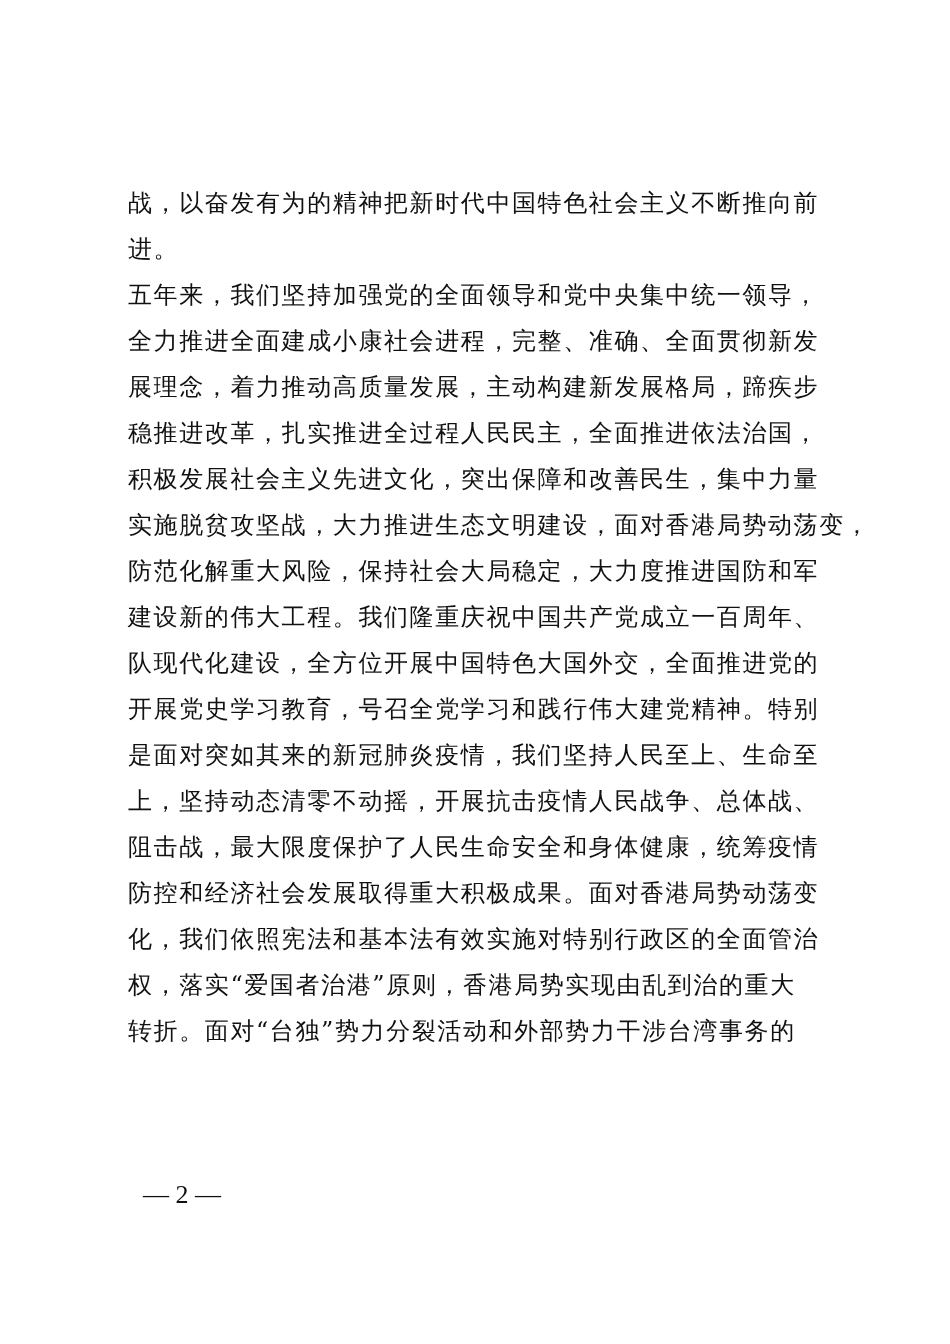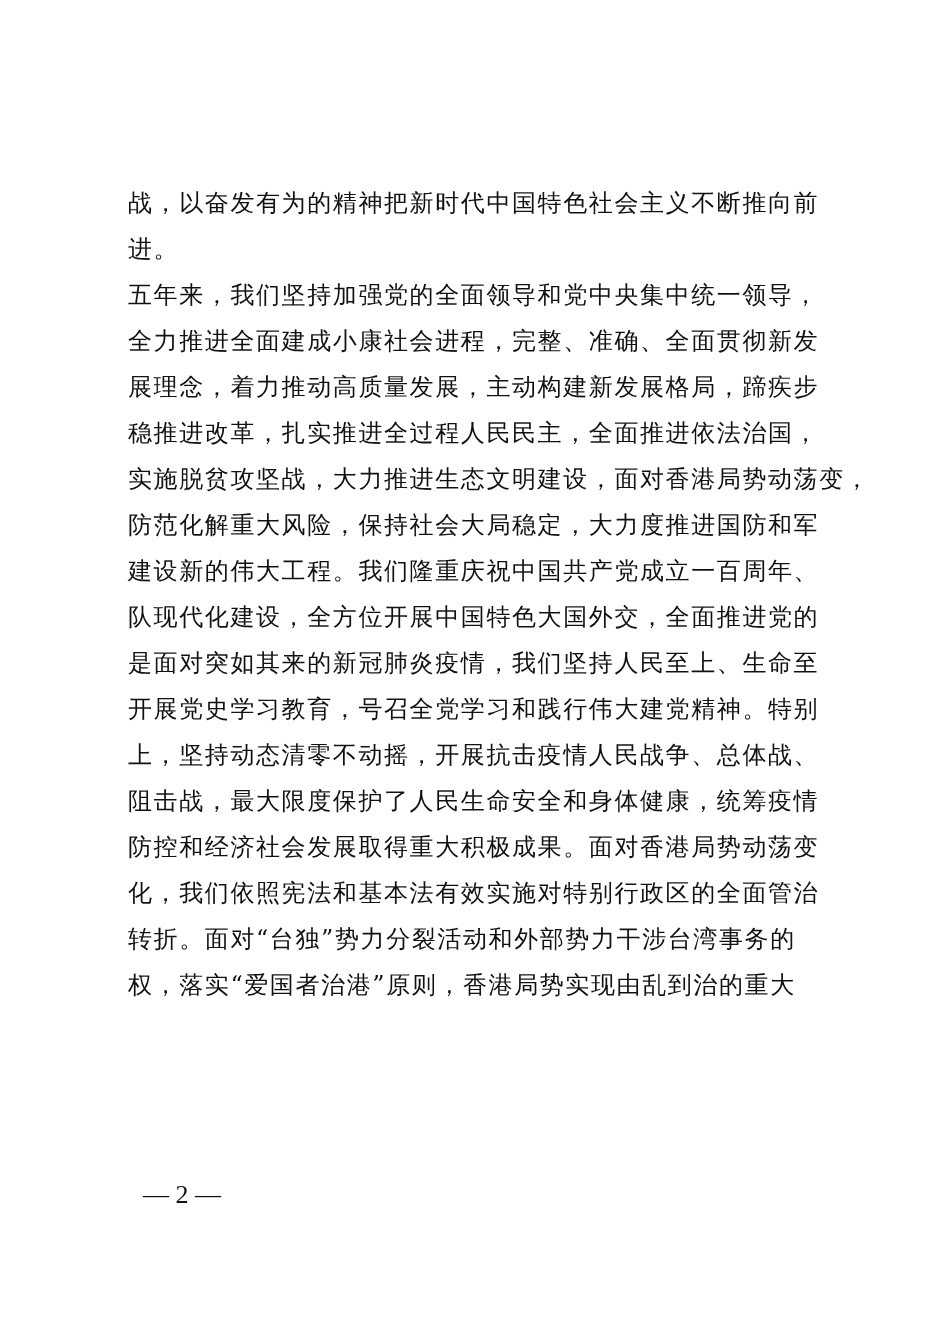--- a/index.html
+++ b/index.html
@@ -16,27 +16,28 @@
 <body>
 
 <div class="page">
   <div class="body-text">
     <div class="line">战，以奋发有为的精神把新时代中国特色社会主义不断推向前</div>
     <div class="line">进。</div>
     <div class="line">五年来，我们坚持加强党的全面领导和党中央集中统一领导，</div>
     <div class="line">全力推进全面建成小康社会进程，完整、准确、全面贯彻新发</div>
     <div class="line">展理念，着力推动高质量发展，主动构建新发展格局，蹄疾步</div>
     <div class="line">稳推进改革，扎实推进全过程人民民主，全面推进依法治国，</div>
+    <div class="line">积极发展社会主义先进文化，突出保障和改善民生，集中力量</div>
     <div class="line">实施脱贫攻坚战，大力推进生态文明建设，面对香港局势动荡变，</div>
     <div class="line">防范化解重大风险，保持社会大局稳定，大力度推进国防和军</div>
     <div class="line">建设新的伟大工程。我们隆重庆祝中国共产党成立一百周年、</div>
     <div class="line">队现代化建设，全方位开展中国特色大国外交，全面推进党的</div>
+    <div class="line">开展党史学习教育，号召全党学习和践行伟大建党精神。特别</div>
     <div class="line">是面对突如其来的新冠肺炎疫情，我们坚持人民至上、生命至</div>
-    <div class="line">开展党史学习教育，号召全党学习和践行伟大建党精神。特别</div>
     <div class="line">上，坚持动态清零不动摇，开展抗击疫情人民战争、总体战、</div>
     <div class="line">阻击战，最大限度保护了人民生命安全和身体健康，统筹疫情</div>
     <div class="line">防控和经济社会发展取得重大积极成果。面对香港局势动荡变</div>
     <div class="line">化，我们依照宪法和基本法有效实施对特别行政区的全面管治</div>
+    <div class="line">权，落实“爱国者治港”原则，香港局势实现由乱到治的重大</div>
     <div class="line">转折。面对“台独”势力分裂活动和外部势力干涉台湾事务的</div>
-    <div class="line">权，落实“爱国者治港”原则，香港局势实现由乱到治的重大</div>
   </div>
   <div class="page-number">— 2 —</div>
 </div>
 
 </body></html>

